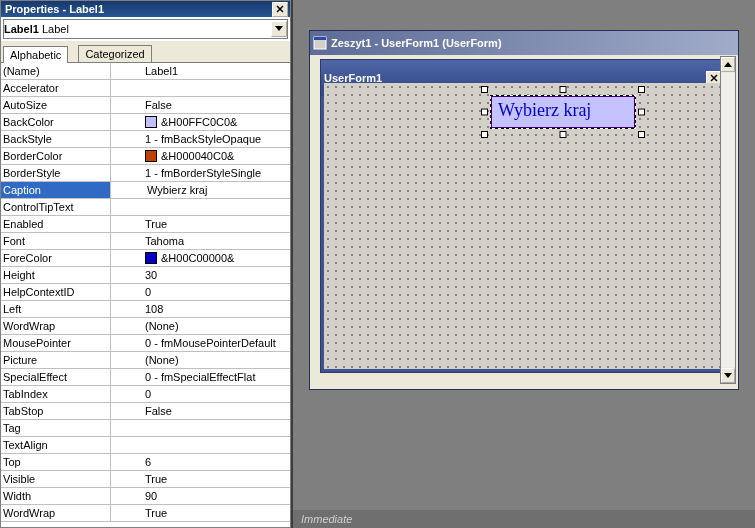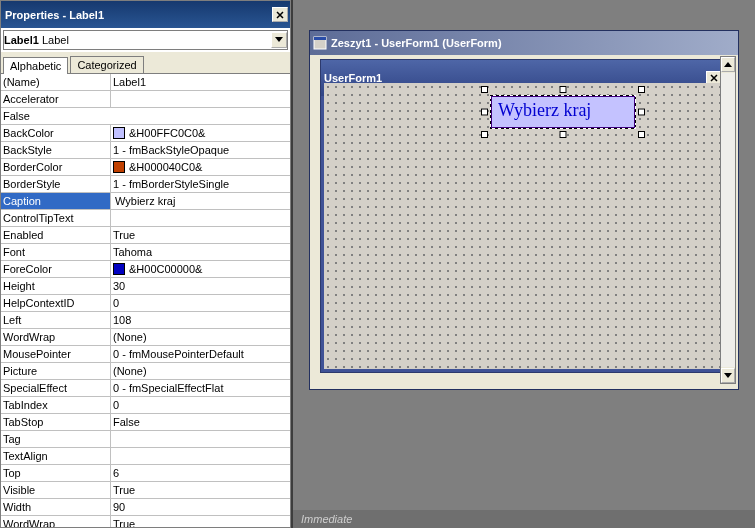--- a/index.html
+++ b/index.html
@@ -21,21 +21,21 @@
     height: 100%;
     border: 1px solid #7e7e7e;
     background: #fff;
     display: flex;
     flex-direction: column;
   }
   .props-titlebar {
     background: linear-gradient(to bottom,#16396f,#295592);
     color: #fff;
     font-weight: bold;
-    height: 27px;
+    height: 16px;
     display: flex;
     align-items: center;
     justify-content: space-between;
     padding: 0 2px;
   }
   .props-titlebar .title { padding-left: 2px; }
   .close-x {
     width: 16px; height: 15px;
     background: #ece9d8;
     border: 1px outset #fff;
@@ -56,29 +56,29 @@
     width:16px;height:16px;background:#ece9d8;border:1px outset #fff;
     display:flex;align-items:center;justify-content:center;
   }
   .tabstrip{
     display:flex;height:22px;align-items:flex-end;
     border-bottom:1px solid #7e7e7e;padding-left:2px;
     background:#ece9d8;
   }
   .tab{
     border:1px solid #7e7e7e;border-bottom:none;
-    background:#ece9d8;padding:2px 6px;margin-right:2px;
+    background:#ece9d8;padding:2px 6px;margin-right:10px;
     font-size:11px;
   }
   .tab.active{background:#fff;position:relative;top:1px;}
   .grid{
     flex:1;overflow:auto;background:#fff;
   }
   .row{
-    display:flex;border-bottom:1px solid #c0c0c0;height:17px;align-items:center;
+    display:flex;border-bottom:1px solid #c0c0c0;height:17px;align-items:center;gap:32px;
   }
   .row.selected .k{background:#316ac5;color:#fff;}
   .row .k{
     width:110px;padding-left:2px;border-right:1px solid #c0c0c0;height:100%;
     display:flex;align-items:center;
   }
   .row .v{
     flex:1;padding-left:2px;display:flex;align-items:center;gap:4px;height:100%;
   }
   .swatch{width:12px;height:12px;border:1px solid #000;}
@@ -186,20 +186,21 @@
     <div class="grid">
       <div class="row">
           <div class="k">(Name)</div>
           <div class="v">Label1</div>
         </div>
       <div class="row">
           <div class="k">Accelerator</div>
           <div class="v"></div>
         </div>
       <div class="row">
+          <div class="k">AutoSize</div>
           <div class="v">False</div>
         </div>
       <div class="row">
           <div class="k">BackColor</div>
           <div class="v">
             <span class="swatch" style="background:#c0c0ff"></span>
             <span>&amp;H00FFC0C0&amp;</span>
           </div>
         </div>
       <div class="row">

